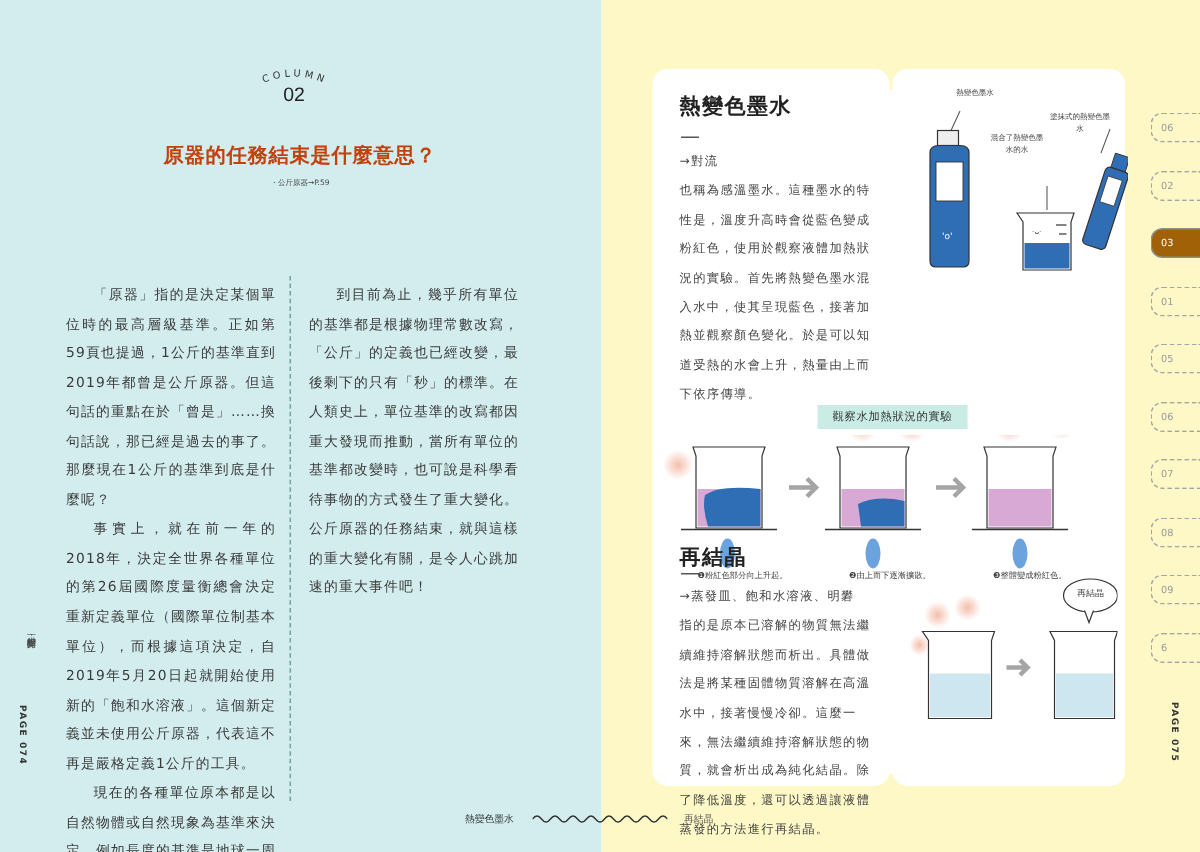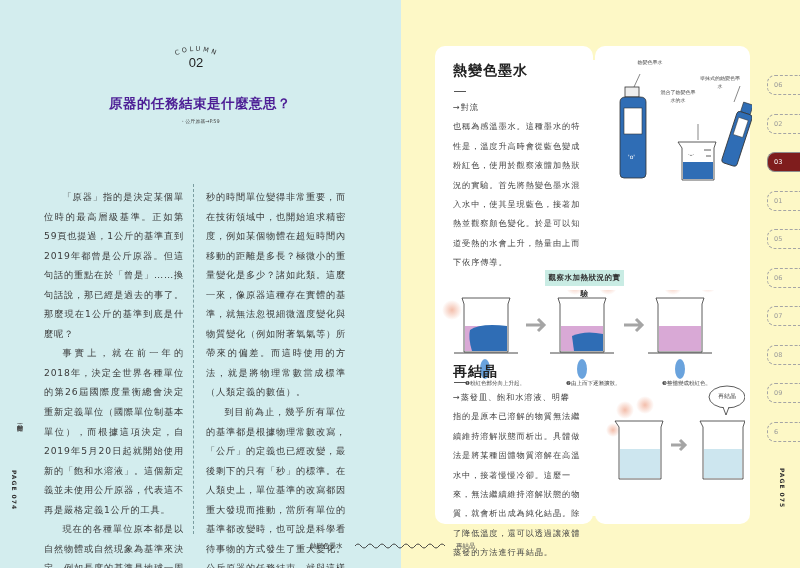--- a/index.html
+++ b/index.html
@@ -7,21 +7,21 @@
   body { position: relative; font-family: "DejaVu Sans", sans-serif; color: #333; }
 
   .page-left { position: absolute; left: 0; top: 0; width: 401px; height: 568px; background: #d3edee; }
   .page-right { position: absolute; left: 401px; top: 0; width: 399px; height: 568px; background: #fdf8c6; }
 
   
   .col-label { position: absolute; left: 168px; top: 43px; width: 56px; height: 16px; }
   .col-label svg { width: 56px; height: 16px; }
   .col-label text { font-family: "DejaVu Sans", sans-serif; font-size: 6.5px; letter-spacing: 2.5px; fill: #333; }
   .col-num { position: absolute; left: 168px; top: 55px; width: 56px; text-align: center; font-size: 13px; color: #222; font-family: "Liberation Sans", sans-serif; }
-  .col-title { position: absolute; left: 60px; top: 95px; width: 280px; text-align: center; font-size: 13.5px; font-weight: bold; color: #4c1d95; letter-spacing: 0.5px; }
+  .col-title { position: absolute; left: 60px; top: 95px; width: 280px; text-align: center; font-size: 13.5px; font-weight: bold; color: #c2410c; letter-spacing: 0.5px; }
   .col-ref { position: absolute; left: 150px; top: 118px; width: 100px; text-align: center; font-size: 5px; color: #444; }
 
   .col-body { position: absolute; top: 187px; font-size: 9.2px; line-height: 19.55px; color: #3a3a3a; letter-spacing: 0.8px; text-align: justify; }
   .col-body p { text-indent: 2em; }
   .col-body p.cont { text-indent: 0; }
   .col-body.c1 { left: 44px; width: 140px; }
   .col-body.c2 { left: 206px; width: 140px; }
   .col-divider { position: absolute; left: 193px; top: 184px; height: 350px; border-left: 1px dashed #7a9da0; }
 
   .author { position: absolute; left: 10px; top: 420px; width: 14px; font-size: 6px; color: #444; writing-mode: vertical-rl; }
@@ -30,30 +30,30 @@
   
   .card { position: absolute; background: #fff; border-radius: 10px; }
   .card-a { left: 435px; top: 46px; width: 158px; height: 478px; }
   .card-b { left: 595px; top: 46px; width: 155px; height: 478px; }
   .card-join { position: absolute; left: 585px; top: 60px; width: 20px; height: 456px; background: #fff; }
 
   .sec-title { position: absolute; font-size: 14px; font-weight: bold; color: #222; letter-spacing: 1px; }
   .sec-rule { position: absolute; width: 12px; border-top: 1px solid #555; }
   .sec-body { position: absolute; font-size: 8.2px; line-height: 19.4px; color: #444; letter-spacing: 0.9px; width: 136px; }
 
-  .exp-title { position: absolute; left: 545px; top: 270px; width: 79px; height: 16px; background: #c9ece4; font-size: 7.5px; font-weight: bold; color: #333; text-align: center; line-height: 16px; letter-spacing: 0.5px; }
+  .exp-title { position: absolute; left: 545px; top: 270px; width: 100px; height: 16px; background: #c9ece4; font-size: 7.5px; font-weight: normal; color: #333; text-align: center; line-height: 16px; letter-spacing: 0.5px; }
 
   .caption { position: absolute; font-size: 5.5px; color: #444; }
   .callout { position: absolute; font-size: 5px; color: #444; line-height: 8px; text-align: center; }
 
   .art { position: absolute; }
 
   .tabs { position: absolute; left: 767px; top: 75px; width: 33px; }
   .tab { height: 20px; margin-bottom: 18.5px; border: 1px dashed #a5a5a5; border-right: none; border-radius: 8px 0 0 8px; font-size: 6.5px; color: #999; line-height: 18px; padding-left: 6px; }
-  .tab.active { background: #7f1d1d; color: #fff; border: 1px solid #8e8e8e; border-right: none; }
+  .tab.active { background: #a16207; color: #fff; border: 1px solid #8e8e8e; border-right: none; }
 
   .page-num-right { position: absolute; left: 779px; top: 468px; font-size: 6px; font-weight: bold; color: #333; writing-mode: vertical-rl; letter-spacing: 1px; }
 
   
   .foot-left { position: absolute; left: 310px; top: 542px; font-size: 6.5px; color: #333; }
   .foot-right { position: absolute; left: 456px; top: 542px; font-size: 6.5px; color: #555; }
   .foot-wave { position: absolute; left: 355px; top: 540px; width: 90px; height: 12px; }
 </style>
 </head>
 <body>
@@ -70,21 +70,20 @@
   <div class="col-ref">・公斤原器→P.59</div>
 
   <div class="col-body c1">
     <p>「原器」指的是決定某個單位時的最高層級基準。正如第59頁也提過，1公斤的基準直到2019年都曾是公斤原器。但這句話的重點在於「曾是」……換句話說，那已經是過去的事了。那麼現在1公斤的基準到底是什麼呢？</p>
     <p>事實上，就在前一年的2018年，決定全世界各種單位的第26屆國際度量衡總會決定重新定義單位（國際單位制基本單位），而根據這項決定，自2019年5月20日起就開始使用新的「飽和水溶液」。這個新定義並未使用公斤原器，代表這不再是嚴格定義1公斤的工具。</p>
     <p>現在的各種單位原本都是以自然物體或自然現象為基準來決定，例如長度的基準是地球一周的長度，溫度的基準是水結冰或沸騰的溫度等。但由於數值會隨著條件而改變，難以精密測量，因此隨著科學技術進步，開始製造作為基準的人造物，這些人造物就是原器。除了公斤原器，公尺原器也很有名。</p>
 
   </div>
   <div class="col-divider"></div>
   <div class="col-body c2">
-    <p class="cont">秒的時間單位變得非常重要，而在技術領域中，也開始追求精密度，例如某個物體在超短時間內移動的距離是多長？極微小的重量變化是多少？諸如此類。這麼一來，像原器這種存在實體的基準，就無法忽視細微溫度變化與物質變化（例如附著氧氣等）所帶來的偏差。而這時使用的方法，就是將物理常數當成標準（人類定義的數值）。</p>
     <p>到目前為止，幾乎所有單位的基準都是根據物理常數改寫，「公斤」的定義也已經改變，最後剩下的只有「秒」的標準。在人類史上，單位基準的改寫都因重大發現而推動，當所有單位的基準都改變時，也可說是科學看待事物的方式發生了重大變化。公斤原器的任務結束，就與這樣的重大變化有關，是令人心跳加速的重大事件吧！</p>
 
   </div>
 
   <div class="author">文・山村紳一郎</div>
   <div class="page-num-left">PAGE 074</div>
 </div>
 
 <div class="page-right"></div>
 

